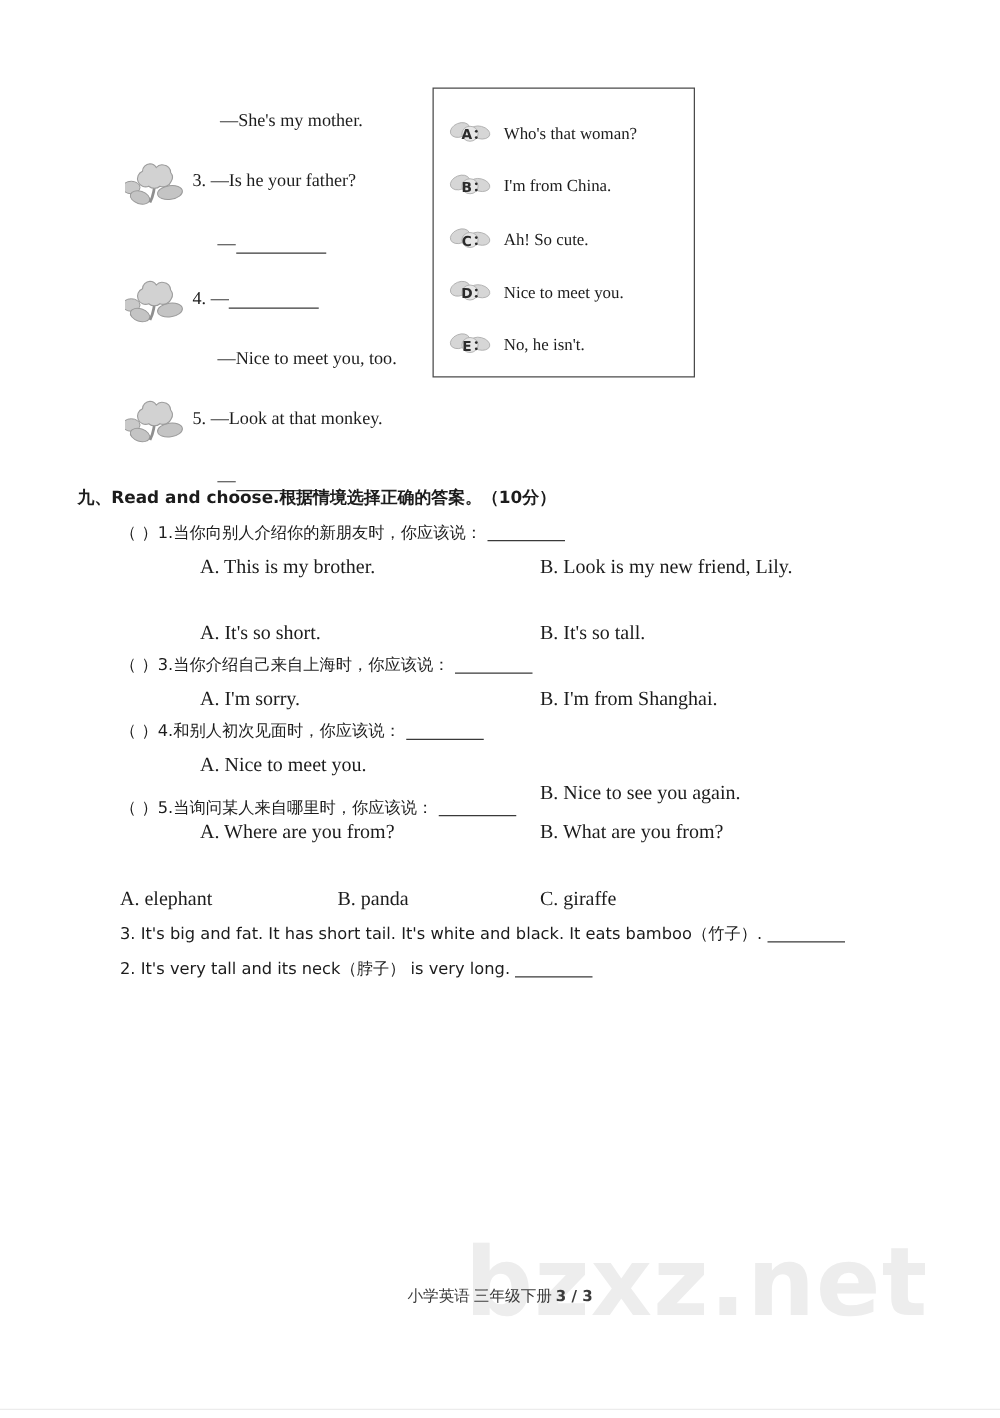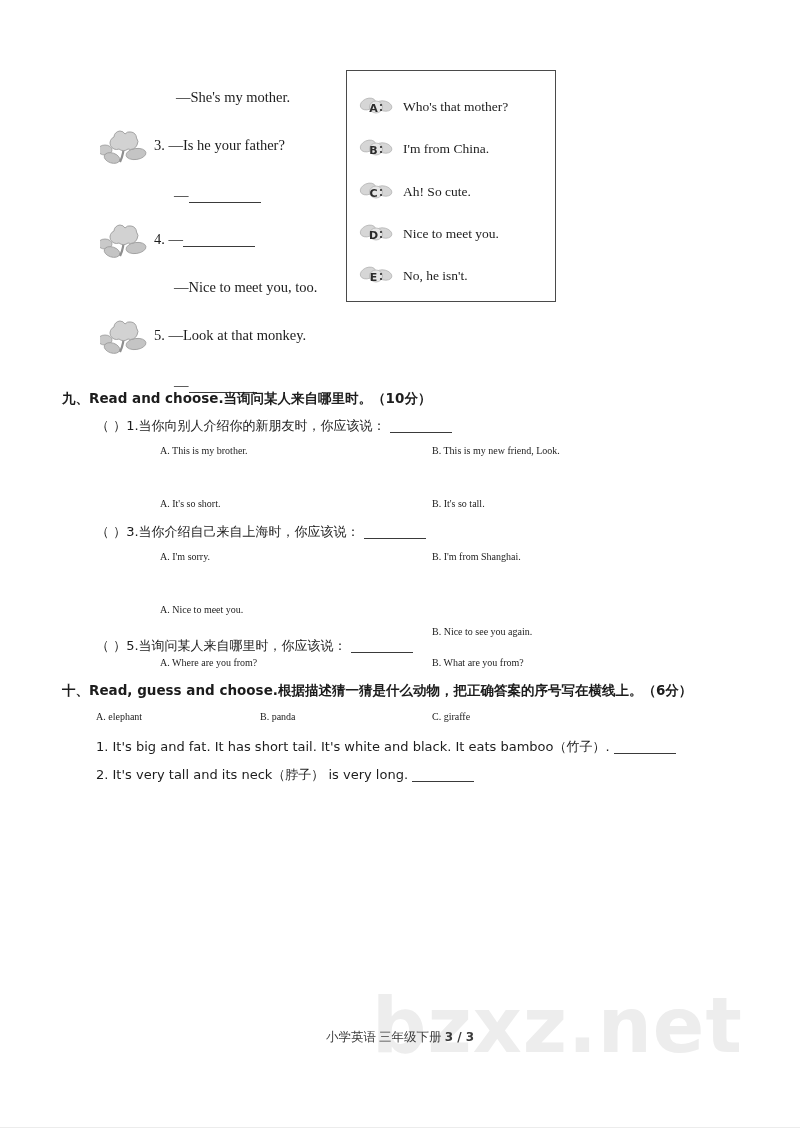--- a/index.html
+++ b/index.html
@@ -133,21 +133,21 @@
     font-size: 13.5px;
     white-space: nowrap;
     line-height: 1;
   }
   .q-line .cn {
     font-family: "DejaVu Sans", sans-serif;
     font-size: 13px;
   }
   .opt {
     position: absolute;
-    font-size: 10px;
+    font-size: 16px;
     white-space: nowrap;
     line-height: 1;
   }
   .paren {
     letter-spacing: 0;
   }
 
   
   .footer {
     position: absolute;
@@ -242,21 +242,21 @@
         <span class="bee-icon">
           <svg viewBox="0 0 34 26" width="34" height="26">
             <ellipse cx="9" cy="10" rx="8" ry="5.5" fill="#d6d6d6" stroke="#b0b0b0" stroke-width="0.7" transform="rotate(-22 9 10)"></ellipse>
             <ellipse cx="25" cy="12" rx="8" ry="5" fill="#d6d6d6" stroke="#b0b0b0" stroke-width="0.7" transform="rotate(14 25 12)"></ellipse>
             <ellipse cx="17" cy="13" rx="6.5" ry="6" fill="#e6e6e6" stroke="#adadad" stroke-width="0.7"></ellipse>
             <text x="14.5" y="17.5" font-family="DejaVu Sans, sans-serif" font-size="11" font-weight="bold" fill="#2b2b2b" text-anchor="middle">A</text>
             <circle cx="22" cy="11" r="1.1" fill="#2b2b2b"></circle>
             <circle cx="22" cy="16" r="1.1" fill="#2b2b2b"></circle>
           </svg>
         </span>
-        <span class="bank-text">Who's that mother?</span>
+        <span class="bank-text">Who's that woman?</span>
       </div>
 
       <div class="bank-row" style="top:63px;">
         <span class="bee-icon">
           <svg viewBox="0 0 34 26" width="34" height="26">
             <ellipse cx="9" cy="10" rx="8" ry="5.5" fill="#d6d6d6" stroke="#b0b0b0" stroke-width="0.7" transform="rotate(-22 9 10)"></ellipse>
             <ellipse cx="25" cy="12" rx="8" ry="5" fill="#d6d6d6" stroke="#b0b0b0" stroke-width="0.7" transform="rotate(14 25 12)"></ellipse>
             <ellipse cx="17" cy="13" rx="6.5" ry="6" fill="#e6e6e6" stroke="#adadad" stroke-width="0.7"></ellipse>
             <text x="14.5" y="17.5" font-family="DejaVu Sans, sans-serif" font-size="11" font-weight="bold" fill="#2b2b2b" text-anchor="middle">B</text>
             <circle cx="22" cy="11" r="1.1" fill="#2b2b2b"></circle>
@@ -304,57 +304,57 @@
             <circle cx="22" cy="11" r="1.1" fill="#2b2b2b"></circle>
             <circle cx="22" cy="16" r="1.1" fill="#2b2b2b"></circle>
           </svg>
         </span>
         <span class="bank-text">No, he isn't.</span>
       </div>
     </div>
   </div>
 
   <div class="section-head" style="left:62px; top:392px;">
-    <span class="cn">九、</span><span>Read and choose.</span><span class="cn">当询问某人来自哪里时。</span><span class="cn">（10分）</span>
+    <span class="cn">九、</span><span>Read and choose.</span><span class="cn">根据情境选择正确的答案。</span><span class="cn">（10分）</span>
   </div>
 
   <div class="q-line" style="left:96px; top:419px;">
     <span class="cn paren">（    ）</span><span class="cn">1.当你向别人介绍你的新朋友时，你应该说：</span><span class="blank-line" style="width:62px; height:12px; margin-left:4px;"></span>
   </div>
   <div class="opt" style="left:160px; top:446px;">A. This is my brother.</div>
-  <div class="opt" style="left:432px; top:446px;">B. This is my new friend, Look.</div>
+  <div class="opt" style="left:432px; top:446px;">B. Look is my new friend, Lily.</div>
 
   <div class="opt" style="left:160px; top:499px;">A. It's so short.</div>
   <div class="opt" style="left:432px; top:499px;">B. It's so tall.</div>
 
   <div class="q-line" style="left:96px; top:525px;">
     <span class="cn paren">（    ）</span><span class="cn">3.当你介绍自己来自上海时，你应该说：</span><span class="blank-line" style="width:62px; height:12px; margin-left:4px;"></span>
   </div>
   <div class="opt" style="left:160px; top:552px;">A. I'm sorry.</div>
   <div class="opt" style="left:432px; top:552px;">B. I'm from Shanghai.</div>
 
+  <div class="q-line" style="left:96px; top:578px;">
+    <span class="cn paren">（    ）</span><span class="cn">4.和别人初次见面时，你应该说：</span><span class="blank-line" style="width:62px; height:12px; margin-left:4px;"></span>
+  </div>
   <div class="opt" style="left:160px; top:605px;">A. Nice to meet you.</div>
   <div class="opt" style="left:432px; top:605px;margin-top:22px;">B. Nice to see you again.</div>
 
   <div class="q-line" style="left:96px; top:639px;">
     <span class="cn paren">（    ）</span><span class="cn">5.当询问某人来自哪里时，你应该说：</span><span class="blank-line" style="width:62px; height:12px; margin-left:4px;"></span>
   </div>
   <div class="opt" style="left:160px; top:658px;">A. Where are you from?</div>
   <div class="opt" style="left:432px; top:658px;">B. What are you from?</div>
 
-  <div class="section-head" style="left:62px; top:684px;">
-    <span class="cn">十、</span><span>Read, guess and choose.</span><span class="cn">根据描述猜一猜是什么动物，把正确答案的序号写在横线上。</span><span class="cn">（6分）</span>
-  </div>
 
   <div class="opt" style="left:96px; top:712px;">A. elephant</div>
-  <div class="opt" style="left:260px; top:712px;text-align:center;">B. panda</div>
+  <div class="opt" style="left:270px; top:712px;text-align:center;">B. panda</div>
   <div class="opt" style="left:432px; top:712px;">C. giraffe</div>
 
   <div class="q-line" style="left:96px; top:740px;">
-    <span class="cn">1. It's big and fat. It has short tail. It's white and black. It eats bamboo（竹子）.</span><span class="blank-line" style="width:62px; height:12px; margin-left:4px;"></span>
+    <span class="cn">3. It's big and fat. It has short tail. It's white and black. It eats bamboo（竹子）.</span><span class="blank-line" style="width:62px; height:12px; margin-left:4px;"></span>
   </div>
 
   <div class="q-line" style="left:96px; top:768px;">
     <span class="cn">2. It's very tall and its neck（脖子） is very long.</span><span class="blank-line" style="width:62px; height:12px; margin-left:4px;"></span>
   </div>
 
 
   <div class="footer">
     <span class="cn">小学英语</span>
     <span class="cn">三年级下册</span>

